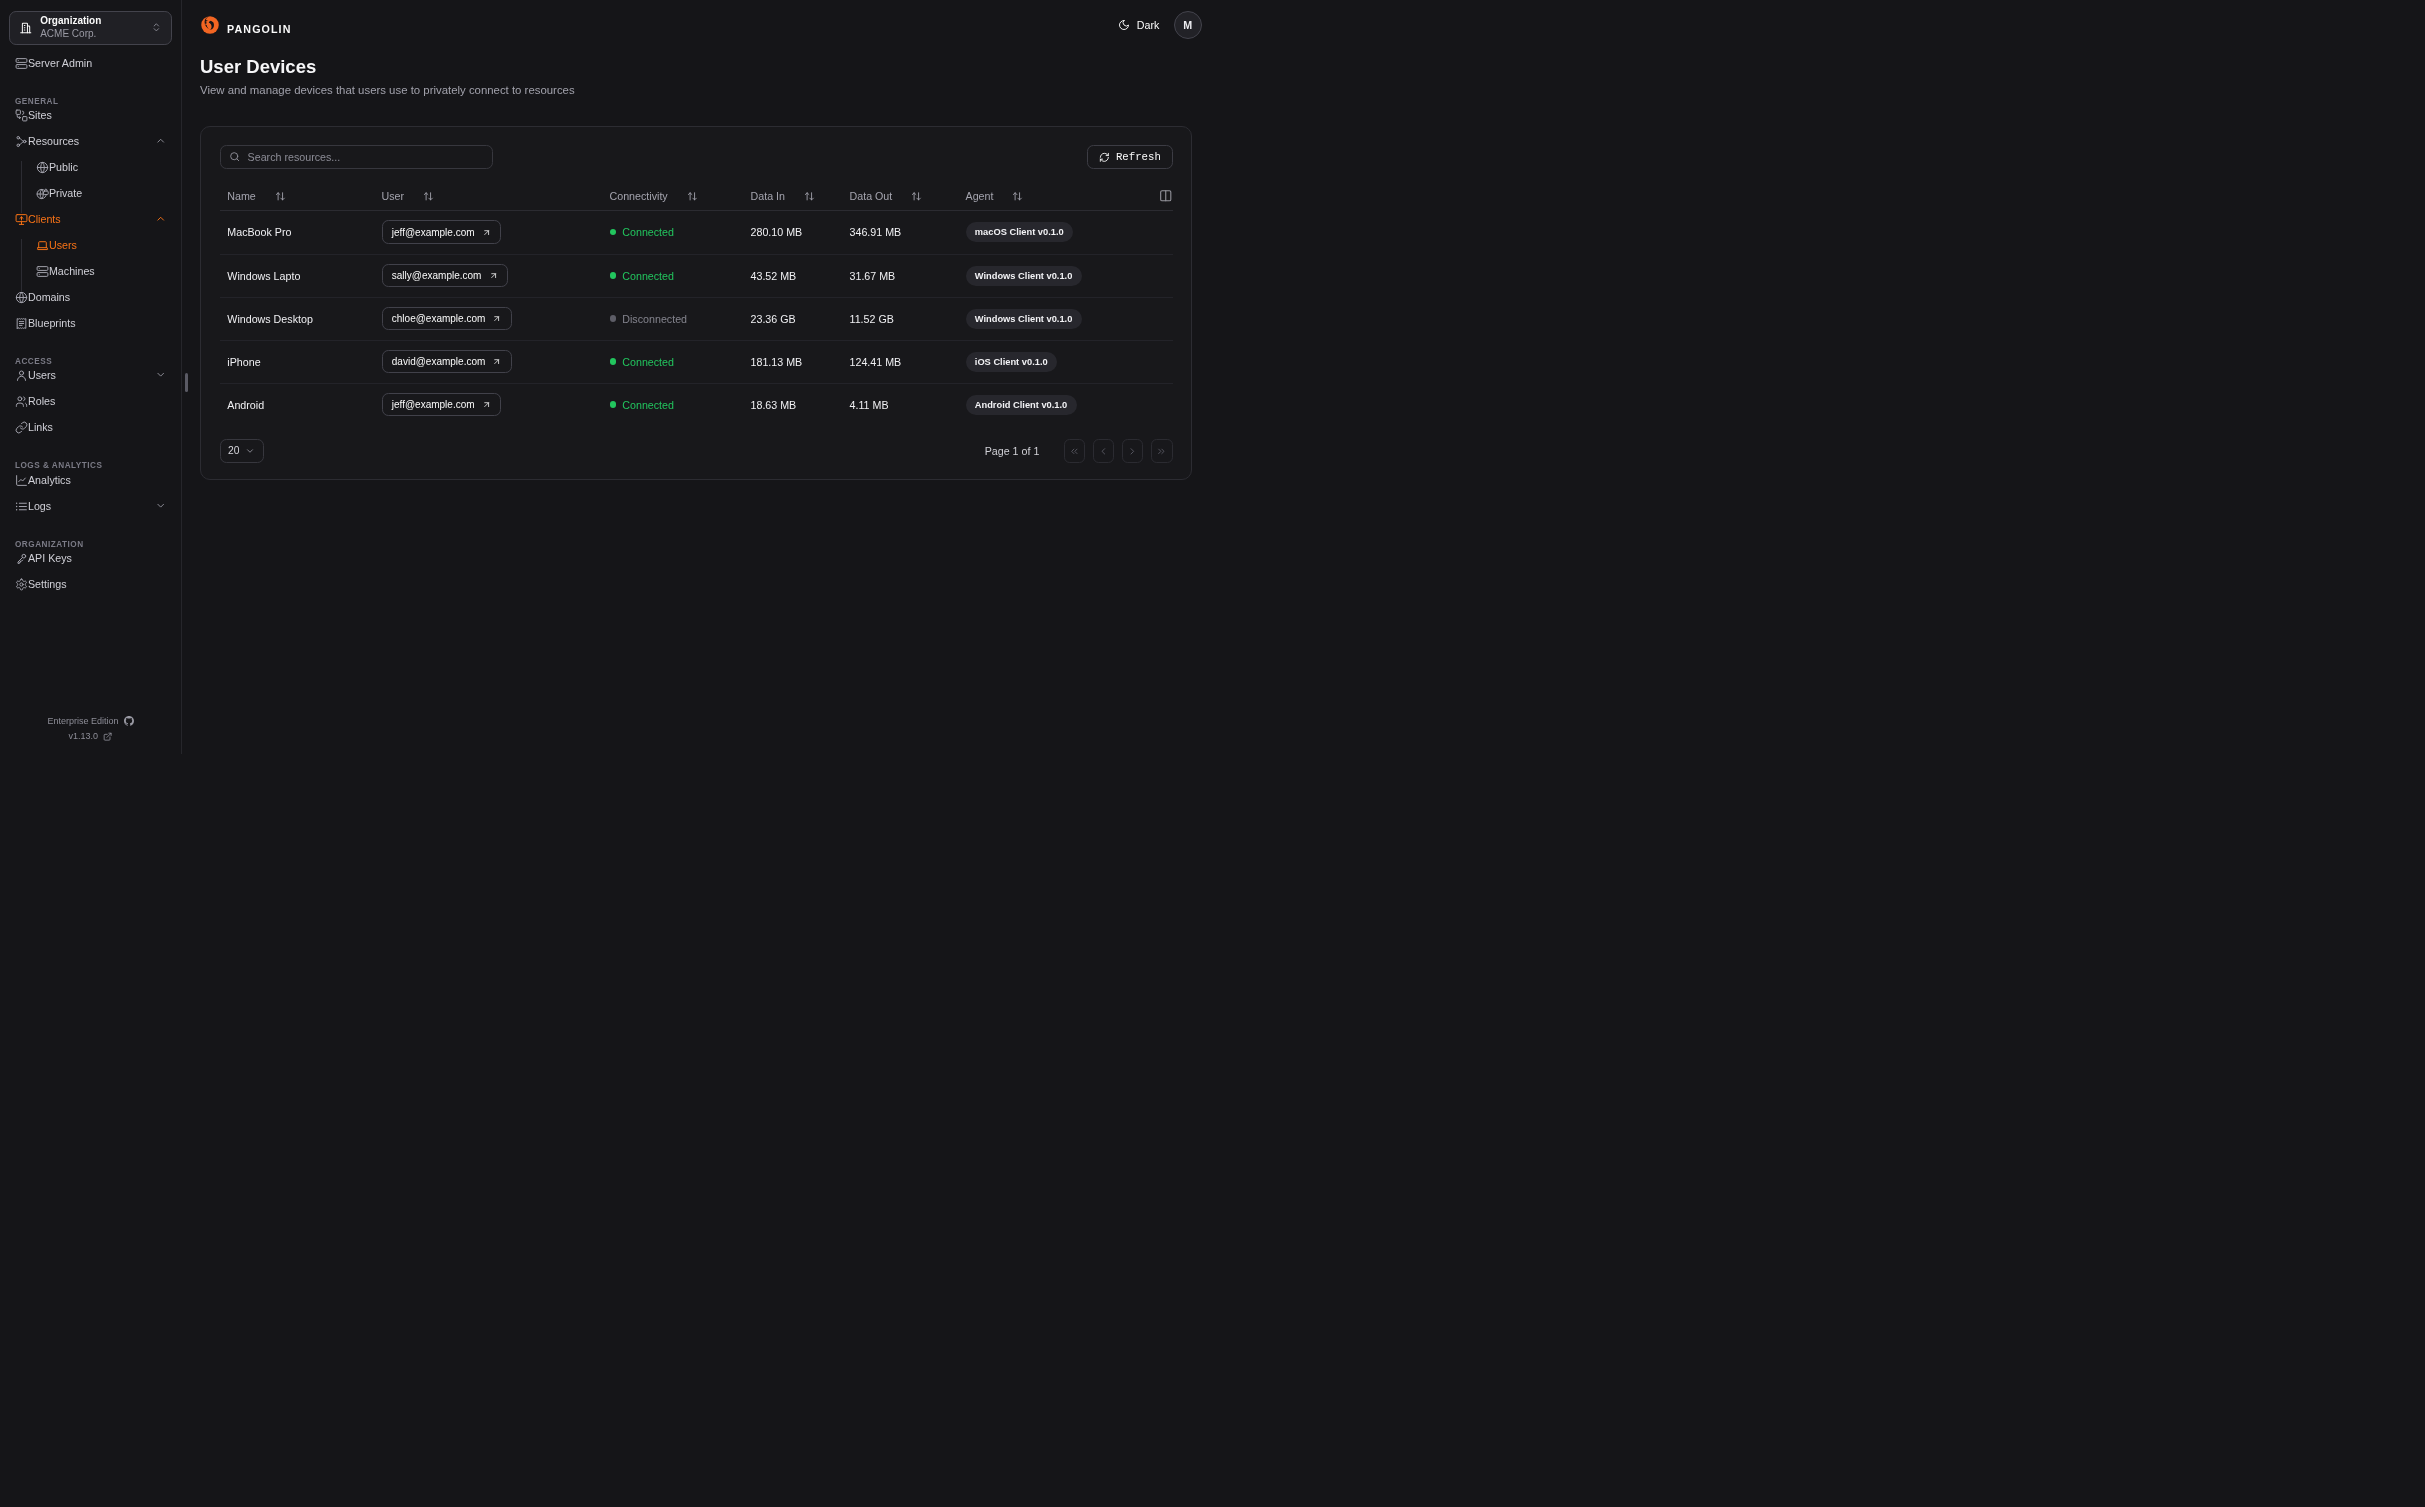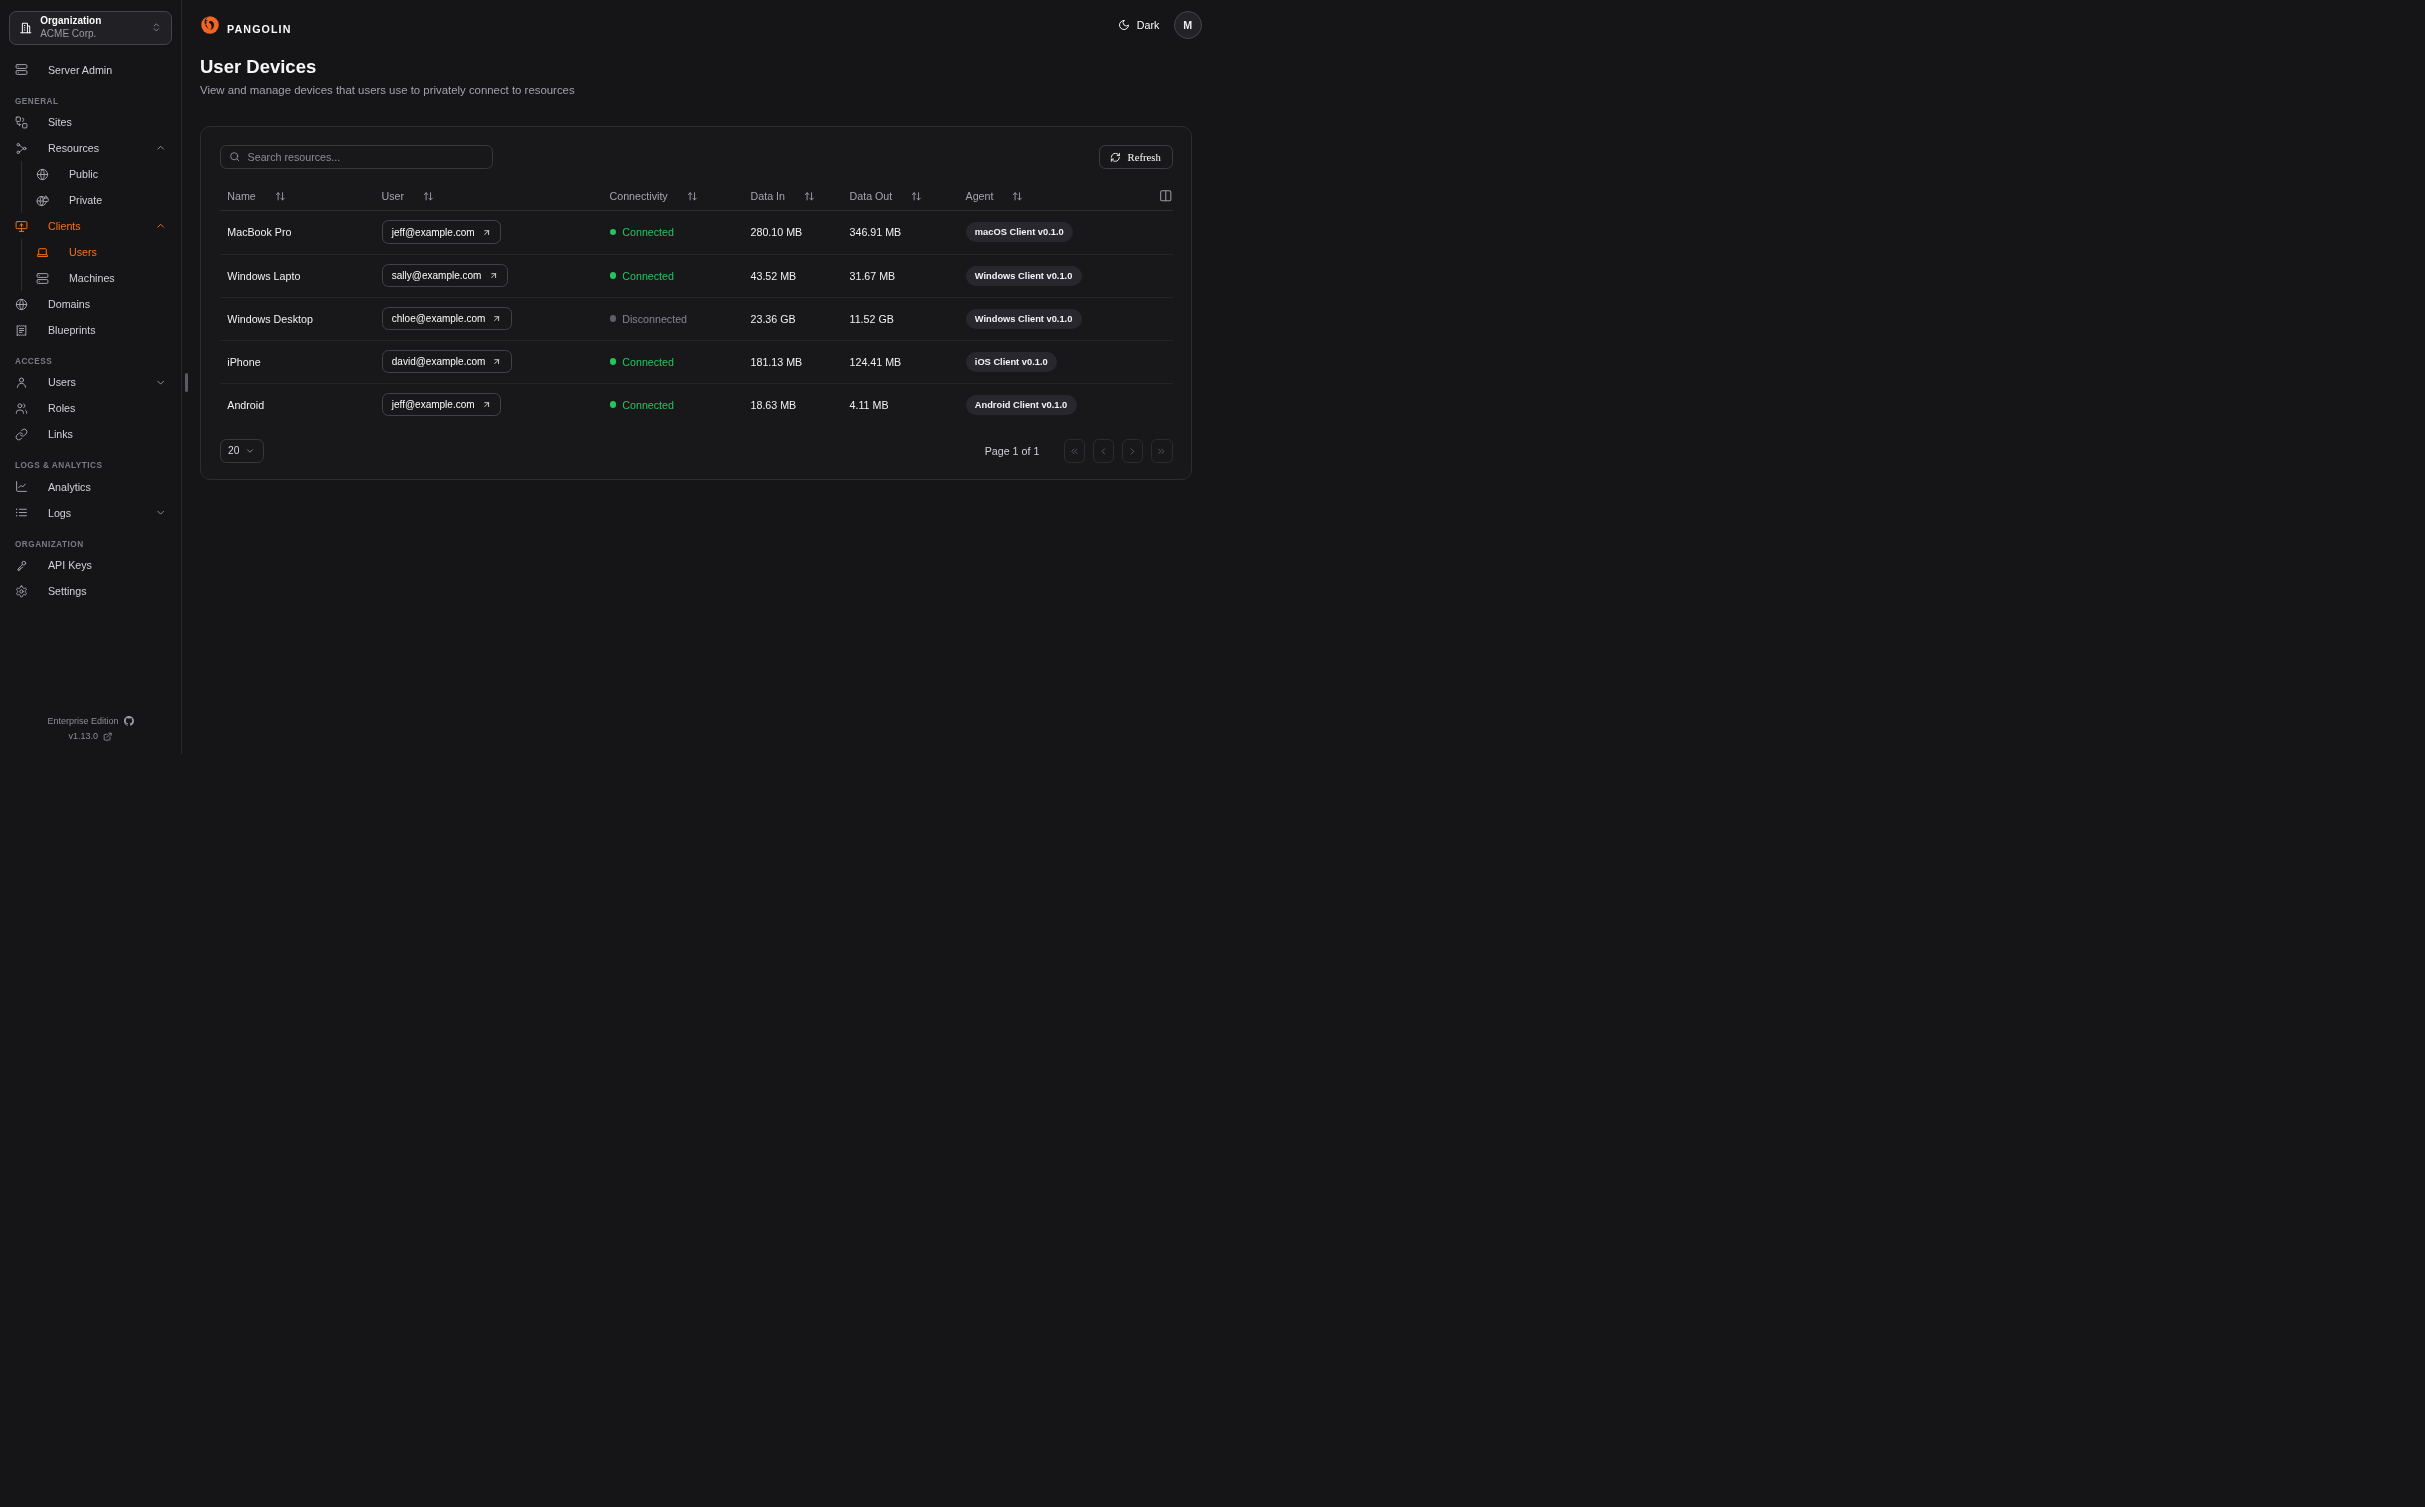--- a/index.html
+++ b/index.html
@@ -22,21 +22,21 @@
     display:flex; align-items:center; gap:7.8px; padding:0 8.6px; cursor:pointer;
   }
   .org-btn .icon { width:13.5px; height:13.5px; color:#fafafa; }
   .org-txt { flex:1; display:flex; flex-direction:column; gap:1.4px; }
   .org-label { font-size:10px; font-weight:700; color:#fafafa; line-height:1.15; }
   .org-value { font-size:10px; color:#9a9aa4; line-height:1.15; }
   .org-btn .chev { width:10.7px; height:10.7px; color:#8f8f99; }
 
   .nav { display:flex; flex-direction:column; }
   .nav-item {
-    display:flex; align-items:center; gap:20px; height:26px; padding:0 5.7px;
+    display:flex; align-items:flex-start; gap:0; height:26px; padding:0 5.7px;
     font-size:10.7px; color:#d0d0d7; border-radius:5.7px; cursor:pointer;
   }
   .nav-item .icon { width:13px; height:13px; color:#a5a5af; }
   .nav-item .chev { margin-left:auto; width:11.4px; height:11.4px; color:#8f8f99; }
   .nav-item.accent, .nav-item.accent .icon, .nav-item.accent .chev { color:#f97316; }
   .section-label {
     margin-top:10.7px; height:15.7px; padding:0 5.7px; display:flex; align-items:center;
     font-size:8.2px; font-weight:700; letter-spacing:0.5px; color:#7b7b86;
   }
   .subtree { margin-left:11.4px; border-left:0.7px solid #2c2c33; padding-left:8.6px; }
@@ -84,21 +84,21 @@
   }
   .search .icon { width:11.4px; height:11.4px; color:#8c8c96; }
   .search input {
     flex:1; background:transparent; border:none; outline:none; color:#d6d6dc;
     font-size:10.7px; font-family:"Liberation Sans",sans-serif;
   }
   .search input::placeholder { color:#8c8c96; }
   .refresh-btn {
     height:24px; padding:0 10.7px; border:0.7px solid #3c3c44; border-radius:6.4px; background:transparent;
     color:#fafafa; font-size:10.7px; font-weight:500; display:flex; gap:6.4px; align-items:center; cursor:pointer;
-    font-family:Liberation Serif, serif;
+    font-family:Liberation Mono, monospace;
   }
   .refresh-btn .icon { width:10.7px; height:10.7px; }
 
   .tgrid { display:grid; grid-template-columns:162px 228px 141px 99px 116px 1fr 31px; align-items:center; }
   .thead { height:28.5px; border-bottom:0.7px solid #2b2b31; color:#a4a4ae; font-size:10.7px; }
   .th { display:flex; align-items:center; gap:19px; cursor:pointer; }
   .th .icon { width:10.7px; height:10.7px; color:#a4a4ae; }
   .th.first { padding-left:7.8px; }
   .th-cols { display:flex; justify-content:flex-end; }
   .cols-btn { width:13.5px; height:13.5px; color:#9aa; color:#97979f; cursor:pointer; }

